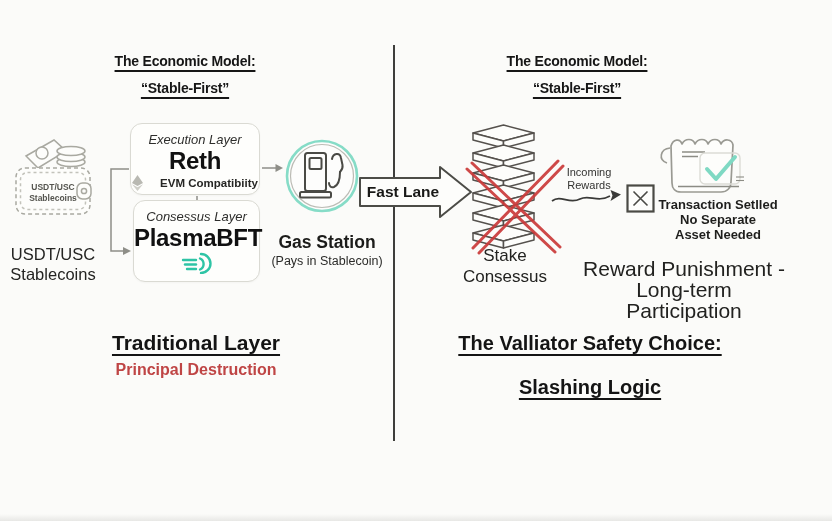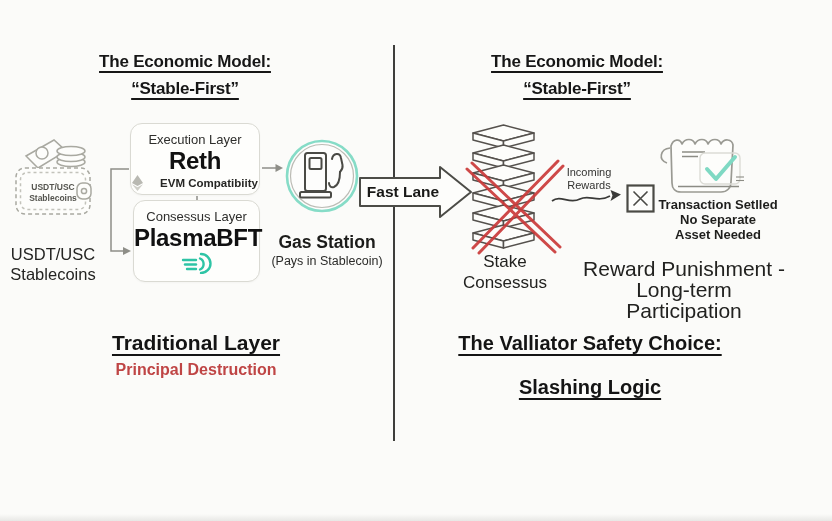--- a/index.html
+++ b/index.html
@@ -4,31 +4,31 @@
 <style>
   html,body{margin:0;padding:0;background:#ffffff;}
   .canvas{
     position:relative;width:832px;height:521px;overflow:hidden;
     background:#fbfbf9;
     font-family:"Liberation Sans", sans-serif;
     color:#1d1d1d;
   }
   .abs{position:absolute;}
   .center{text-align:center;}
-  .title{font-size:17px;font-weight:700;line-height:27px;letter-spacing:-0.2px;color:#161616;}
+  .title{font-size:14px;font-weight:700;line-height:27px;letter-spacing:-0.2px;color:#161616;}
   .title .ul, .footer-title .ul{
     text-decoration:underline;
     text-decoration-thickness:2px;
     text-underline-offset:4px;
   }
   .node-box{
     position:absolute;background:#fefefc;border:1.5px solid #dadad3;border-radius:12px;
     text-align:center;box-shadow:0 1px 2px rgba(0,0,0,0.03);
   }
-  .layer-label{font-size:13px;color:#2e2e2c;margin-top:8px;}
+  .layer-label{font-size:13px;color:#2e2e2c;margin-top:8px;font-style:italic;}
   .node-name{font-size:24px;font-weight:700;color:#111;line-height:26px;margin-top:1px;letter-spacing:-0.3px;}
   .note-row{display:flex;align-items:center;justify-content:center;gap:17px;margin-top:1px;}
   .note-text{font-size:11.5px;font-weight:600;color:#262624;}
   .small-caption{font-size:16.5px;line-height:20px;color:#242422;}
   .gas-label{font-size:17.5px;font-weight:600;color:#1c1c1a;line-height:20px;}
   .gas-sub{font-size:12.5px;color:#2b2b29;margin-top:2px;}
   .footer-title{font-size:21px;font-weight:700;color:#141414;line-height:26px;}
   .footer-warning{font-size:16px;font-weight:700;color:#bf4545;margin-top:5px;}
   .incoming{font-size:11px;line-height:12.5px;color:#333331;font-weight:500;}
   .stake-label{font-size:17px;line-height:21px;color:#222220;}
@@ -179,21 +179,21 @@
         </g>
     </g>
     <g stroke="#cb3a3a" stroke-width="3" stroke-linecap="round" fill="none" opacity="0.92">
       <path d="M7,43 L95,127"></path>
       <path d="M2,49 L90,132"></path>
       <path d="M93,41 L8,128"></path>
       <path d="M98,46 L14,133"></path>
     </g>
   </svg>
 
-  <div class="abs center stake-label" style="left:450px;top:251px;width:110px;">
+  <div class="abs center stake-label" style="left:450px;top:245px;width:110px;">
     <div>Stake</div>
     <div>Consessus</div>
   </div>
 
   <div class="abs center incoming" style="left:556px;top:166px;width:66px;">
     <div>Incoming</div>
     <div>Rewards</div>
   </div>
 
   <svg class="abs" style="left:626px;top:184px;" width="29" height="29" viewBox="0 0 29 29">

